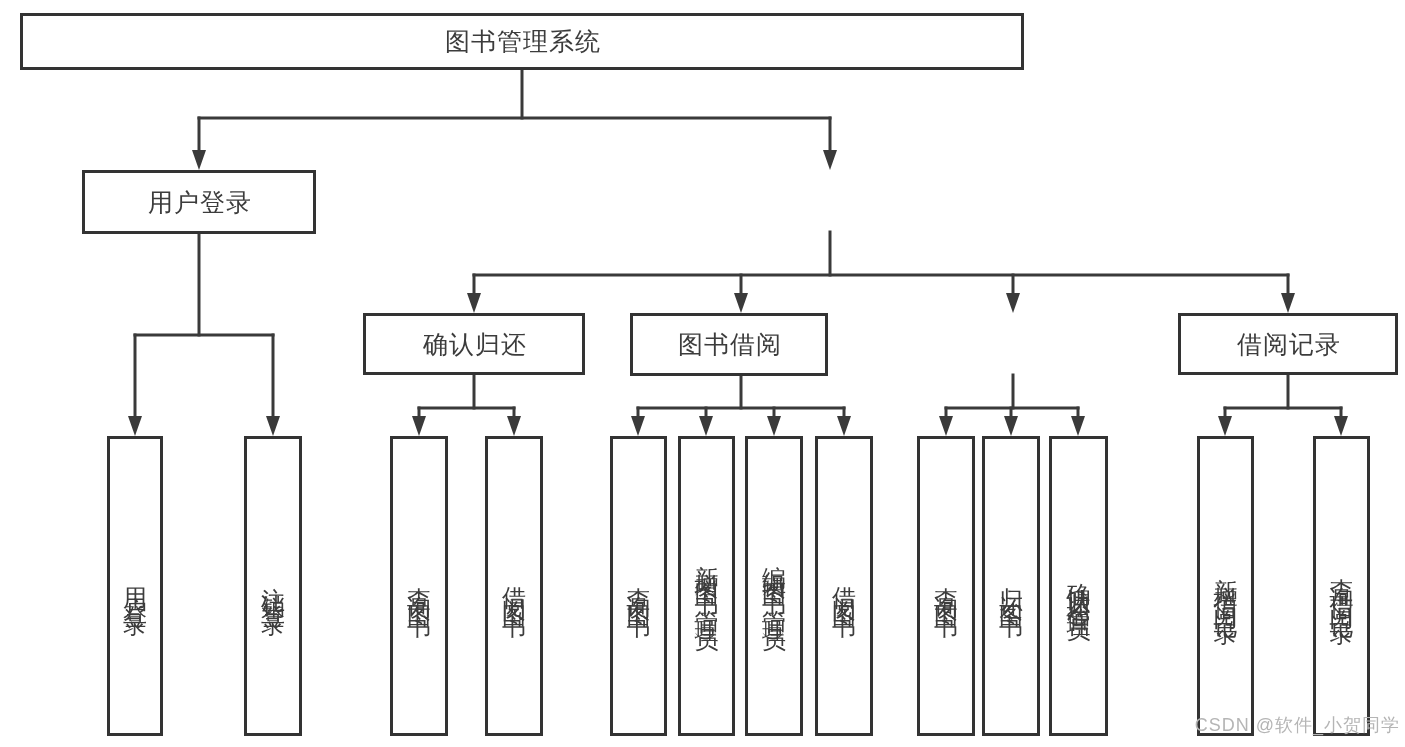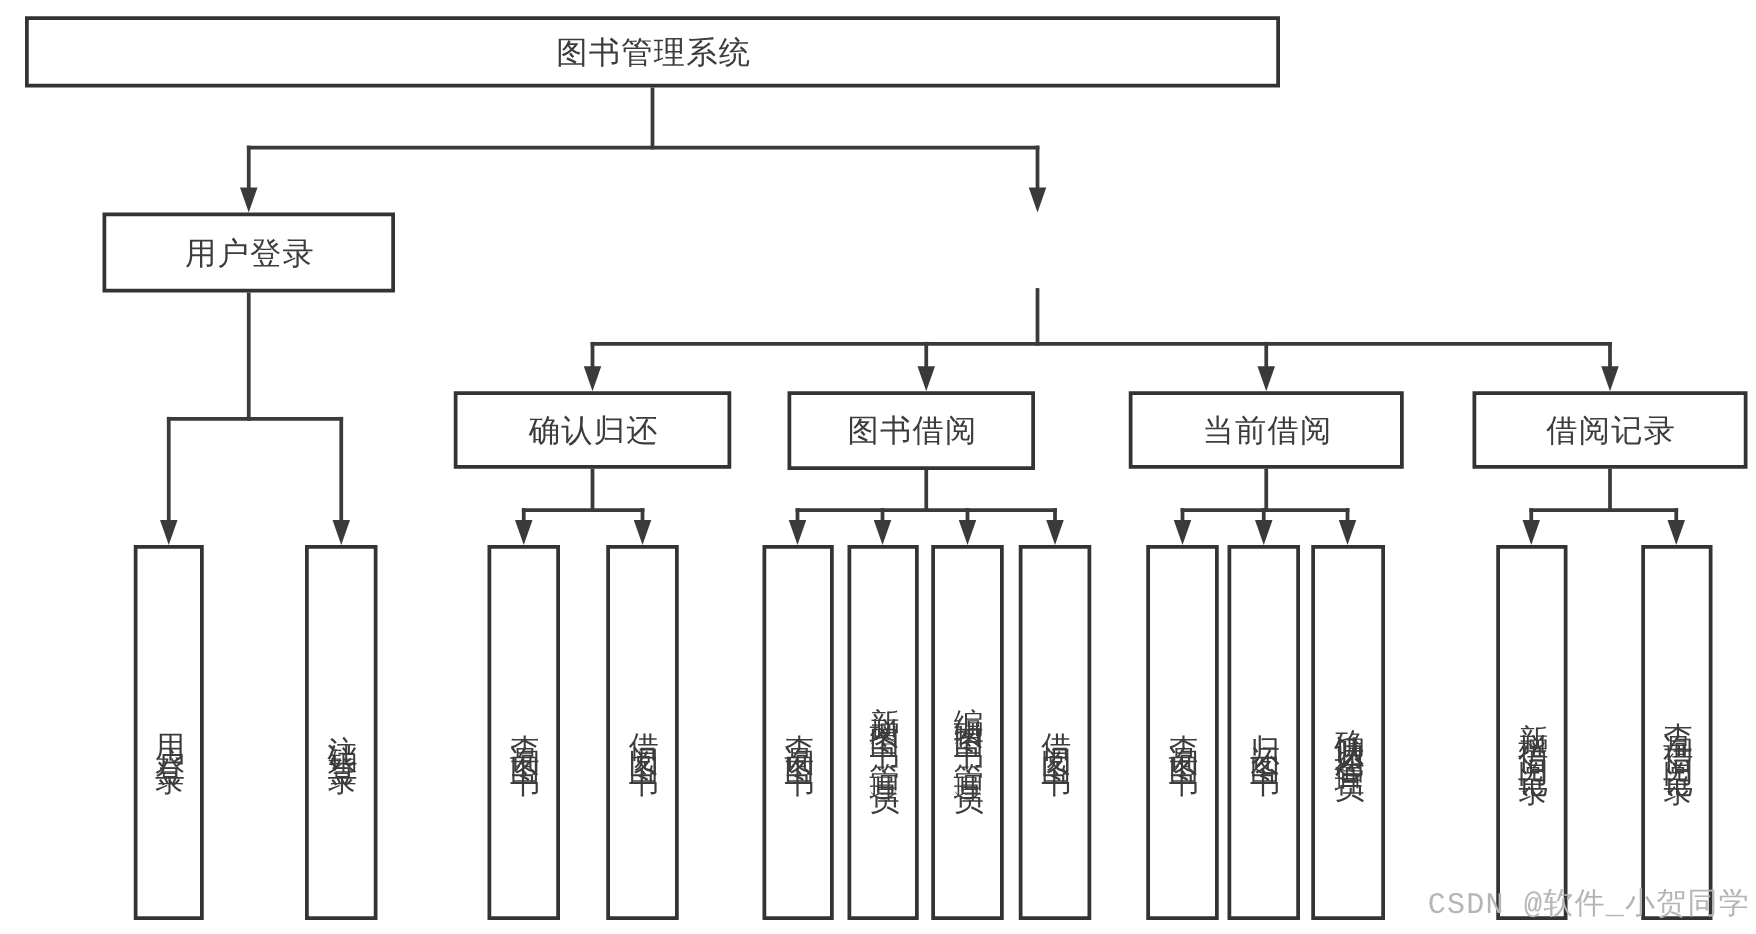--- a/index.html
+++ b/index.html
@@ -19,24 +19,24 @@
   .hbox{font-size:25px;letter-spacing:1px;}
   .hbox span{transform:translateX(1px);}
   .vbox{font-size:24px;}
   .vbox span{
     writing-mode:vertical-rl;text-orientation:mixed;
     letter-spacing:9px;line-height:1;
   }
   .vbox.tight span{letter-spacing:5px;}
   .watermark{
     position:absolute;top:710px;right:5px;
-    font-size:24px;line-height:30px;
+    font-size:18px;line-height:30px;
     color:var(--watermark,#b5b5b5);
     letter-spacing:1px;z-index:5;
-    font-family:Liberation Mono, monospace;
+    font-family:Liberation Sans, sans-serif;
   }
 </style>
 </head>
 <body>
 
 <div class="canvas">
 
   <svg class="connectors" viewBox="0 0 1405 747" xmlns="http://www.w3.org/2000/svg">
       <line x1="522" y1="69" x2="522" y2="118" stroke="#3a3a3a" stroke-width="3" stroke-linecap="square"></line>
       <line x1="199" y1="118" x2="830" y2="118" stroke="#3a3a3a" stroke-width="3" stroke-linecap="square"></line>
@@ -99,23 +99,20 @@
   <div class="hbox" style="left:82px;top:170px;width:234px;height:64px">
     <span>用户登录</span>
   </div>
 
   <div class="hbox" style="left:363px;top:313px;width:222px;height:62px">
     <span>确认归还</span>
   </div>
   <div class="hbox" style="left:630px;top:313px;width:198px;height:63px">
     <span>图书借阅</span>
   </div>
-  <div class="hbox" style="left:903px;top:313px;width:220px;height:62px">
-    <span>当前借阅</span>
-  </div>
   <div class="hbox" style="left:1178px;top:313px;width:220px;height:62px">
     <span>借阅记录</span>
   </div>
 
   <div class="vbox" style="left:107px;top:436px;width:56px;height:300px">
     <span>用户登录</span>
   </div>
   <div class="vbox" style="left:244px;top:436px;width:58px;height:300px">
     <span>注销登录</span>
   </div>

